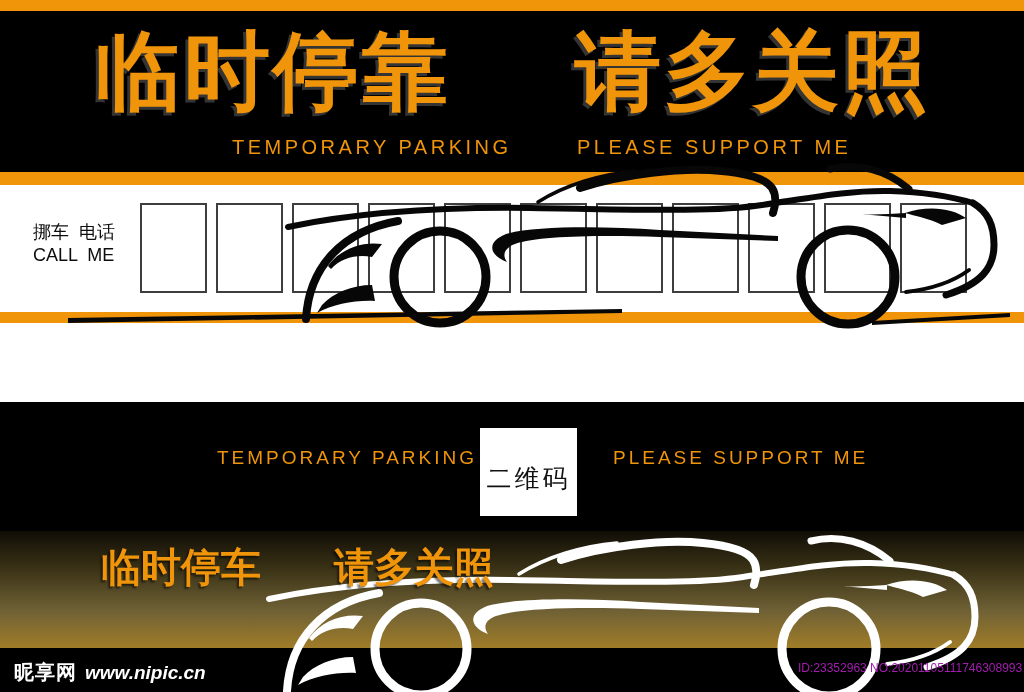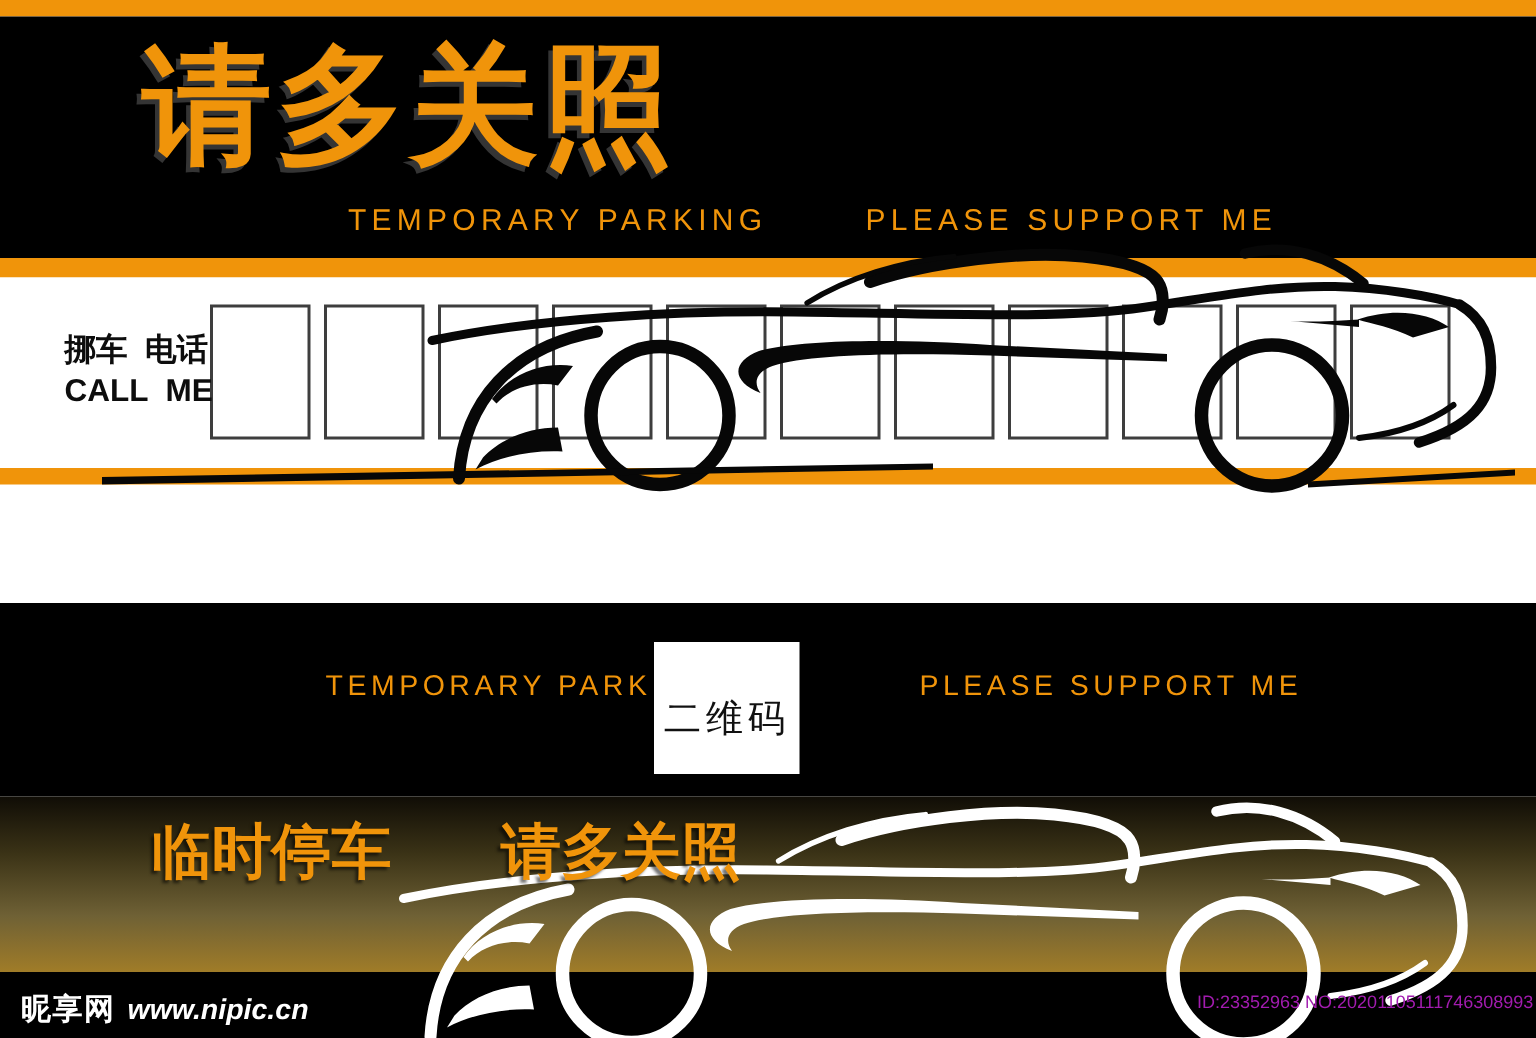--- a/index.html
+++ b/index.html
@@ -24,40 +24,40 @@
     text-shadow:-3px 3px 0 rgba(130,130,130,.40);
   }
   .banner-sub{top:136px;font-size:20px;letter-spacing:3.5px;color:var(--accent);white-space:nowrap;}
   .banner-sub.l{left:232px;}
   .banner-sub.r{left:577px;}
   
   .stripe.mid-top{top:172px;height:13px;}
   .white-mid{top:185px;left:0;width:1024px;height:127px;background:#fff;}
   .stripe.mid-bot{top:312px;height:11px;}
   .phone-label{
-    top:221px;left:33px;color:#0d0d0d;font-weight:700;font-size:21px;line-height:1.28;
-    white-space:pre;z-index:3;margin-left:10px;
+    top:221px;left:33px;color:#0d0d0d;font-weight:400;font-size:18px;line-height:1.28;
+    white-space:pre;z-index:3;
   }
   .digit-row{top:203px;left:140px;display:flex;z-index:2;}
   .digit-box{
     width:67px;height:90px;border:2px solid var(--box-border);
     background:transparent;margin-right:9px;
   }
   .digit-box:last-child{margin-right:0;}
   
   .car{z-index:5;pointer-events:none;}
   .car.top-car{left:60px;top:155px;color:#070707;}
   .car.bottom-car{left:41px;top:527px;color:#ffffff;}
   
   .black-lower{top:402px;left:0;width:1024px;height:129px;background:#000;}
   .lower-en{top:447px;font-size:19px;letter-spacing:3px;color:var(--accent);white-space:nowrap;z-index:2;}
   .lower-en.l{left:217px;}
   .lower-en.r{left:613px;}
   .qr-box{
-    top:428px;left:436px;width:97px;height:88px;background:#fff;z-index:2;
+    top:428px;left:480px;width:97px;height:88px;background:#fff;z-index:2;
     display:flex;align-items:center;justify-content:center;
   }
   .qr-box span{font-size:25px;letter-spacing:3px;color:#111;margin-top:12px;white-space:nowrap;}
   
   .grad-band{
     top:531px;left:0;width:1024px;height:117px;
     background:linear-gradient(180deg,#100d06 0%,#3a3216 32%,#6f6135 68%,var(--gold) 100%);
   }
   .grad-cn{
     top:540px;font-size:40px;font-weight:700;color:var(--accent);white-space:nowrap;
@@ -93,20 +93,21 @@
       <path fill="currentColor" stroke="none" d="M 268,111 C 280,94 302,86 322,89 L 312,102 C 297,99 281,103 271,114 Z"></path>
       <path fill="currentColor" stroke="none" d="M 312,130 C 292,130 273,138 262,150 L 257,158 C 274,149 295,145 315,146 Z"></path>
     </g>
   </defs>
 </svg>
 
 <div class="abs stripe top"></div>
 
 <div class="abs banner"></div>
 <div class="abs banner-title">
+  <span>临时停靠</span>
   <span>请多关照</span>
 </div>
 <div class="abs banner-sub l">TEMPORARY PARKING</div>
 <div class="abs banner-sub r">PLEASE SUPPORT ME</div>
 
 <div class="abs stripe mid-top"></div>
 <div class="abs white-mid"></div>
 <div class="abs stripe mid-bot"></div>
 
 <div class="abs phone-label"><span>挪车  电话</span><br><span>CALL  ME</span></div>

